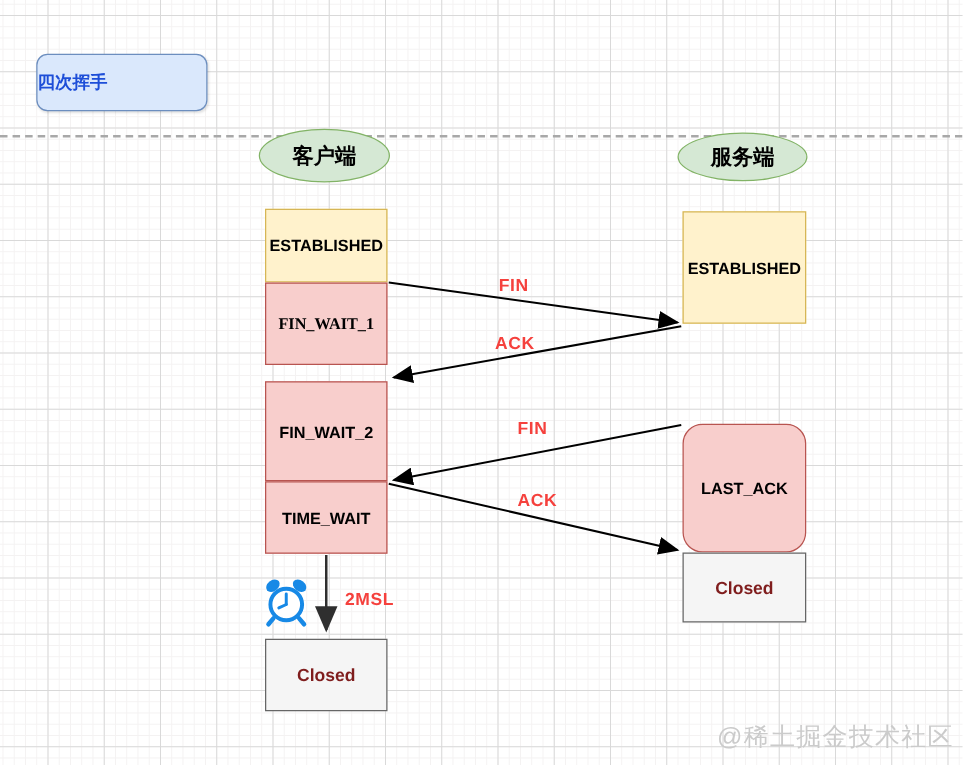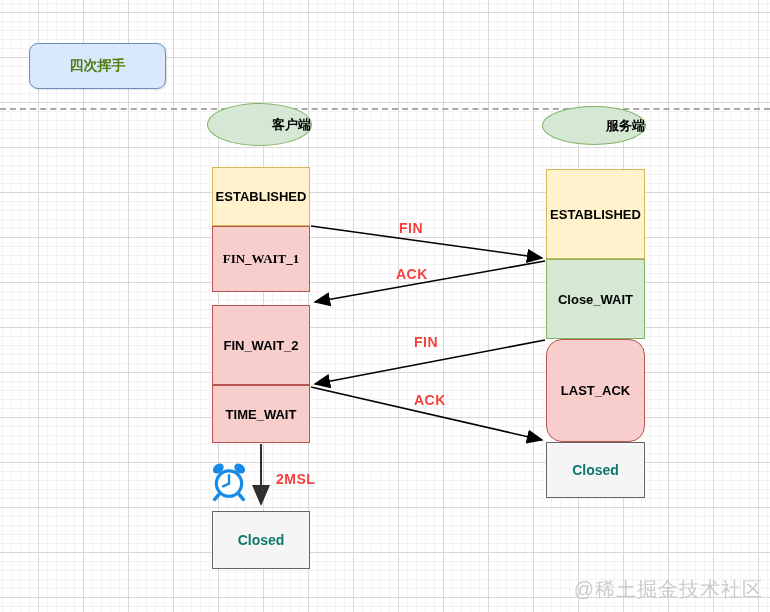--- a/index.html
+++ b/index.html
@@ -15,40 +15,40 @@
     background-size:45px 45px,45px 45px,9px 9px,9px 9px;
     background-position:-7px 12px,-7px 12px,-7px 12px,-7px 12px;
   }
   .dashed-line{
     position:absolute;left:0;top:108px;width:770px;height:0;
     border-top:2px dashed #a8a8a8;
   }
   .title-box{
     position:absolute;left:29px;top:43px;width:135px;height:44px;
     background:#dae8fc;border:1px solid #6c8ebf;border-radius:9px;
-    display:flex;align-items:center;justify-content:center;
-    font-size:14px;font-weight:bold;color:#4d7c0f;
+    display:flex;align-items:center;
+    font-size:14px;font-weight:bold;color:#1d4ed8;
     box-shadow:1px 1px 2px rgba(0,0,0,0.12);
   }
   .ellipse{
     position:absolute;background:#d5e8d4;border:1px solid #82b366;
-    border-radius:50%;display:flex;align-items:center;justify-content:flex-end;
-    font-size:13px;font-weight:bold;color:#000;
+    border-radius:50%;display:flex;align-items:center;justify-content:center;
+    font-size:17px;font-weight:bold;color:#000;
   }
   .ellipse.client{left:207px;top:103px;width:103px;height:41px;}
   .ellipse.server{left:542px;top:106px;width:102px;height:37px;}
   .box{
     position:absolute;display:flex;align-items:center;justify-content:center;
     font-size:13px;font-weight:bold;color:#000;box-sizing:border-box;
     text-align:center;
   }
   .yellow{background:#fff2cc;border:1px solid #d6b656;}
   .pink{background:#f8cecc;border:1px solid #b85450;}
   .green{background:#d5e8d4;border:1px solid #82b366;}
-  .grayb{background:#f5f5f5;border:1px solid #666666;color:#0f766e;}
+  .grayb{background:#f5f5f5;border:1px solid #666666;color:#7f1d1d;}
   .arrows{position:absolute;left:0;top:0;width:770px;height:612px;pointer-events:none;}
   .msg-label{
     position:absolute;color:#f5413d;font-size:14px;font-weight:bold;
     letter-spacing:0.5px;
   }
   .alarm{position:absolute;left:210px;top:461px;width:38px;height:42px;}
   .watermark{
     position:absolute;right:7px;bottom:9px;
     color:#cbcbcb;font-size:20px;letter-spacing:1px;
   }
@@ -83,23 +83,20 @@
   <div class="box pink" style="left:212px;top:385px;width:98px;height:58px;">
     <span>TIME_WAIT</span>
   </div>
   <div class="box grayb" style="left:212px;top:511px;width:98px;height:58px;font-size:14px;">
     <span>Closed</span>
   </div>
 
   <div class="box yellow" style="left:546px;top:169px;width:99px;height:90px;">
     <span>ESTABLISHED</span>
   </div>
-  <div class="box green" style="left:546px;top:259px;width:99px;height:80px;">
-    <span>Close_WAIT</span>
-  </div>
   <div class="box pink" style="left:546px;top:339px;width:99px;height:103px;border-radius:16px;">
     <span>LAST_ACK</span>
   </div>
   <div class="box grayb" style="left:546px;top:442px;width:99px;height:56px;font-size:14px;">
     <span>Closed</span>
   </div>
 
   <svg class="arrows" viewBox="0 0 770 612">
     <defs>
       <marker id="ah" markerWidth="11" markerHeight="9" refX="9.5" refY="4.5" orient="auto">

